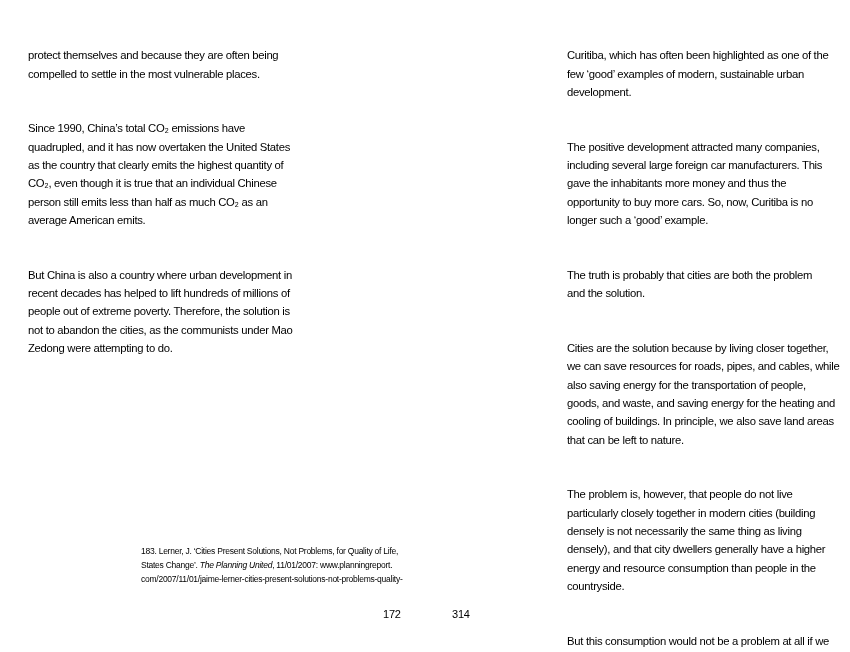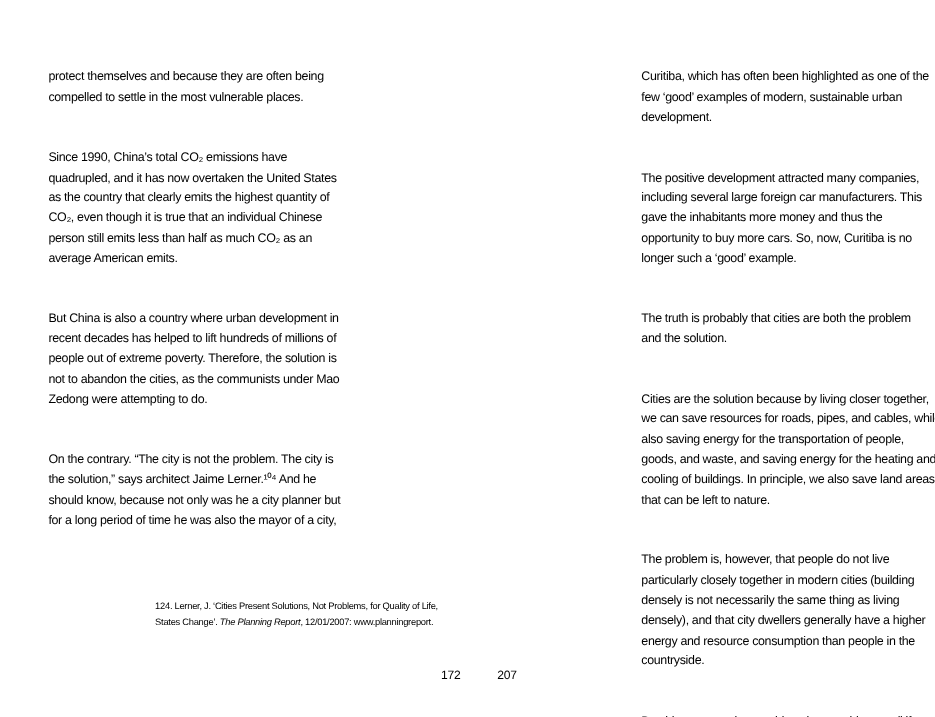--- a/index.html
+++ b/index.html
@@ -16,27 +16,26 @@
     font-family: "Liberation Sans", sans-serif;
     color: #000000;
   }
   .spread {
     position: absolute;
     inset: 0;
     background: #ffffff;
   }
   .text-column {
     position: absolute;
-    top: 43px;
+    top: 28px;
     width: 290px;
     font-size: 11.3px;
     line-height: 18.3px;
     letter-spacing: -0.3px;
     white-space: pre-line;
-    margin-left: 16px;
   }
   #left-column  { left: 28px;  }
   #right-column { left: 567px; }
   .text-column p {
     margin: 0 0 18.3px 0;
     padding: 0;
   }
   .text-column p:last-child { margin-bottom: 0; }
   .footnote {
     position: absolute;
@@ -49,21 +48,21 @@
   }
   .footnote .fn-line { white-space: nowrap; }
   .footnote .italic { font-style: italic; }
   .page-number {
     position: absolute;
     top: 607px;
     font-size: 11px;
     line-height: 14px;
     letter-spacing: -0.2px;
   }
-  #page-number-left  { left: 401px; }
+  #page-number-left  { left: 383px; }
   #page-number-right { left: 452px; }
 </style>
 </head>
 <body>
 
 <div class="spread">
 
   <div class="text-column" id="left-column">
     <p>protect themselves and because they are often being
 compelled to settle in the most vulnerable places.</p>
@@ -71,24 +70,20 @@
 quadrupled, and it has now overtaken the United States
 as the country that clearly emits the highest quantity of
 CO₂, even though it is true that an individual Chinese
 person still emits less than half as much CO₂ as an
 average American emits.</p>
     <p>But China is also a country where urban development in
 recent decades has helped to lift hundreds of millions of
 people out of extreme poverty. Therefore, the solution is
 not to abandon the cities, as the communists under Mao
 Zedong were attempting to do.</p>
-    <p>On the contrary. “The city is not the problem. The city is
-the solution,” says architect Jaime Lerner.¹⁰⁴ And he
-should know, because not only was he a city planner but
-for a long period of time he was also the mayor of a city,</p>
   </div>
 
   <div class="text-column" id="right-column">
     <p>Curitiba, which has often been highlighted as one of the
 few ‘good’ examples of modern, sustainable urban
 development.</p>
     <p>The positive development attracted many companies,
 including several large foreign car manufacturers. This
 gave the inhabitants more money and thus the
 opportunity to buy more cars. So, now, Curitiba is no
@@ -106,20 +101,21 @@
 densely is not necessarily the same thing as living
 densely), and that city dwellers generally have a higher
 energy and resource consumption than people in the
 countryside.</p>
     <p>But this consumption would not be a problem at all if we
 only used renewable energy and recycled all resources.</p>
     
   </div>
 
   <div class="footnote">
-    <div class="fn-line">124. Lerner, J. ‘Cities Present Solutions, Not Problems, for Quality of Life,</div>
-    <div class="fn-line"><span>States Change’. </span><span class="italic">The Planning Report</span><span>, 12/01/2007: www.planningreport.</span></div>
+    <div class="fn-line">183. Lerner, J. ‘Cities Present Solutions, Not Problems, for Quality of Life,</div>
+    <div class="fn-line"><span>States Change’. </span><span class="italic">The Planning United</span><span>, 11/01/2007: www.planningreport.</span></div>
+    <div class="fn-line">com/2007/11/01/jaime-lerner-cities-present-solutions-not-problems-quality-</div>
   </div>
 
   <div class="page-number" id="page-number-left">172</div>
-  <div class="page-number" id="page-number-right">207</div>
+  <div class="page-number" id="page-number-right">314</div>
 
 </div>
 
 </body></html>

